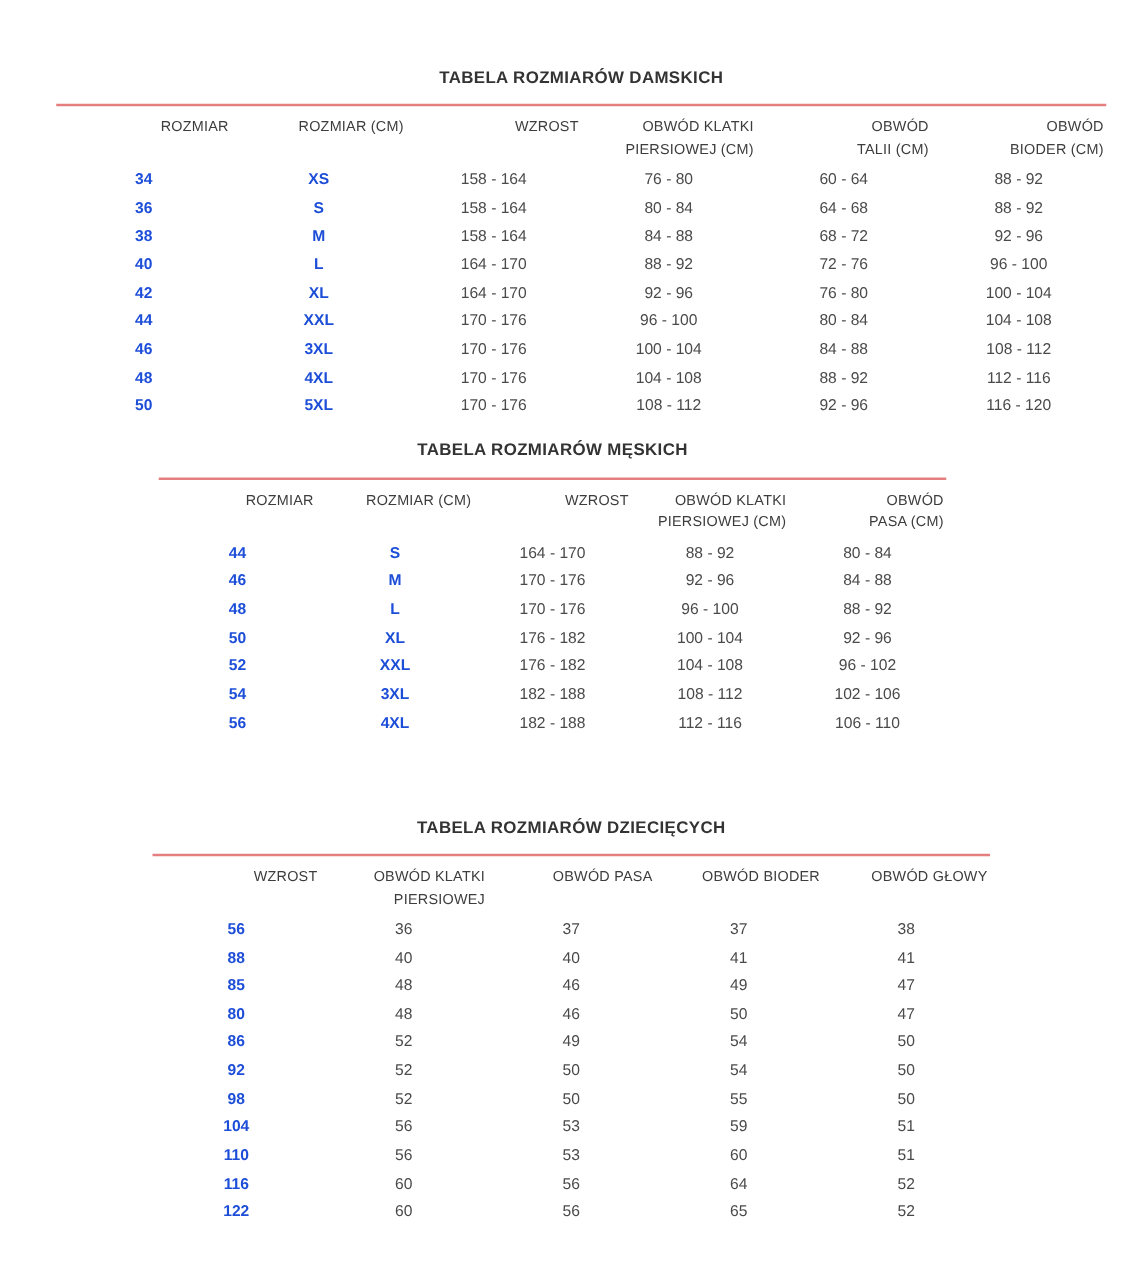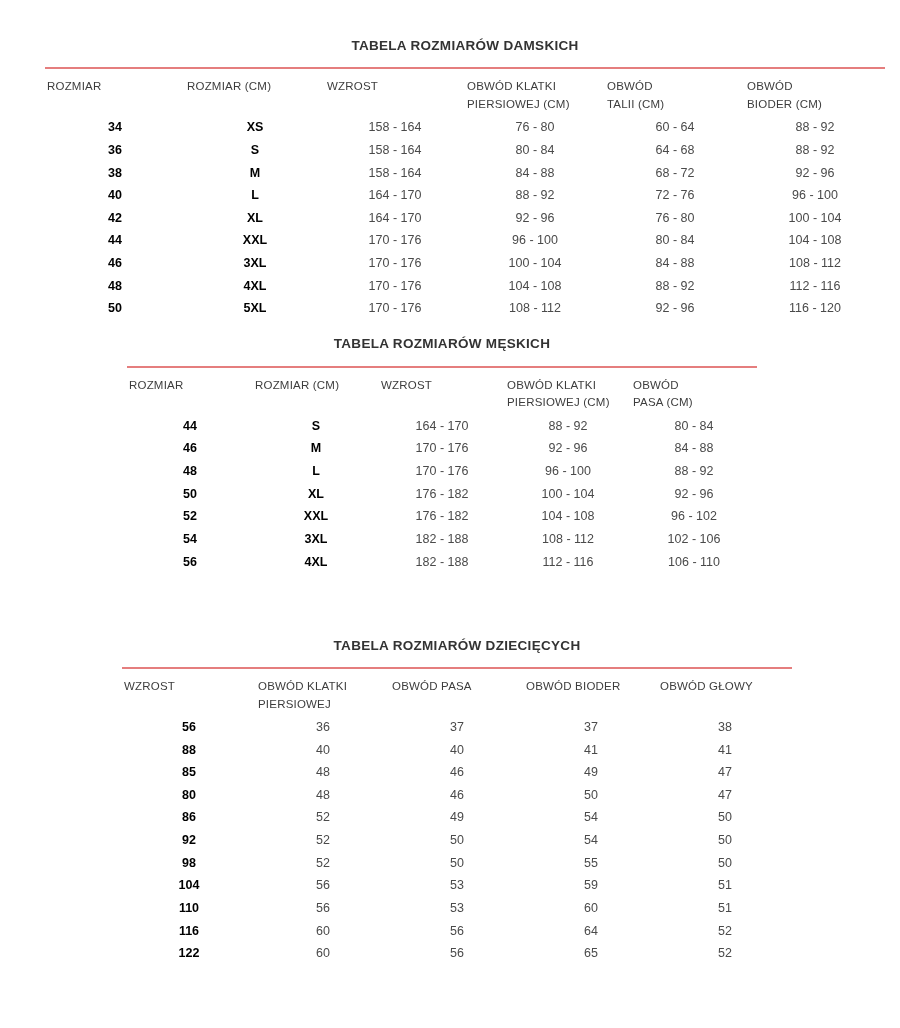--- a/index.html
+++ b/index.html
@@ -35,41 +35,41 @@
   table.size-table {
     width: 100%;
     border-collapse: collapse;
     table-layout: fixed;
     margin-top: 7px;
   }
   table.size-table th {
     font-size: 11.5px;
     font-weight: normal;
     color: #3d3d3d;
-    text-align: left;
+    text-align: right;
     vertical-align: top;
     padding: 2px 2px 3px 2px;
     line-height: 1.55;
     letter-spacing: 0.2px;
   }
   table.size-table td {
     font-size: 12.5px;
     color: #4a4a4a;
     text-align: center;
     vertical-align: middle;
     padding: 3.5px 2px;
     line-height: 1.25;
     white-space: nowrap;
   }
   table.size-table td.bold {
     font-weight: bold;
-    color: #000000;
+    color: #1d4ed8;
   }
   
-  #section-damskie   { margin: 0 0 0 45px;  width: 840px; padding-top: 38px; }
+  #section-damskie   { margin: 16px 0 0 45px;  width: 840px; padding-top: 38px; }
   #section-meskie    { margin: 16px 0 0 127px; width: 630px; }
   #section-dzieciece { margin: 64px 0 0 122px; width: 670px; }
 </style>
 </head>
 <body>
 
 <div class="page">
 
   <section class="size-section" id="section-damskie">
     <h2 class="section-title">TABELA ROZMIARÓW DAMSKICH</h2>

